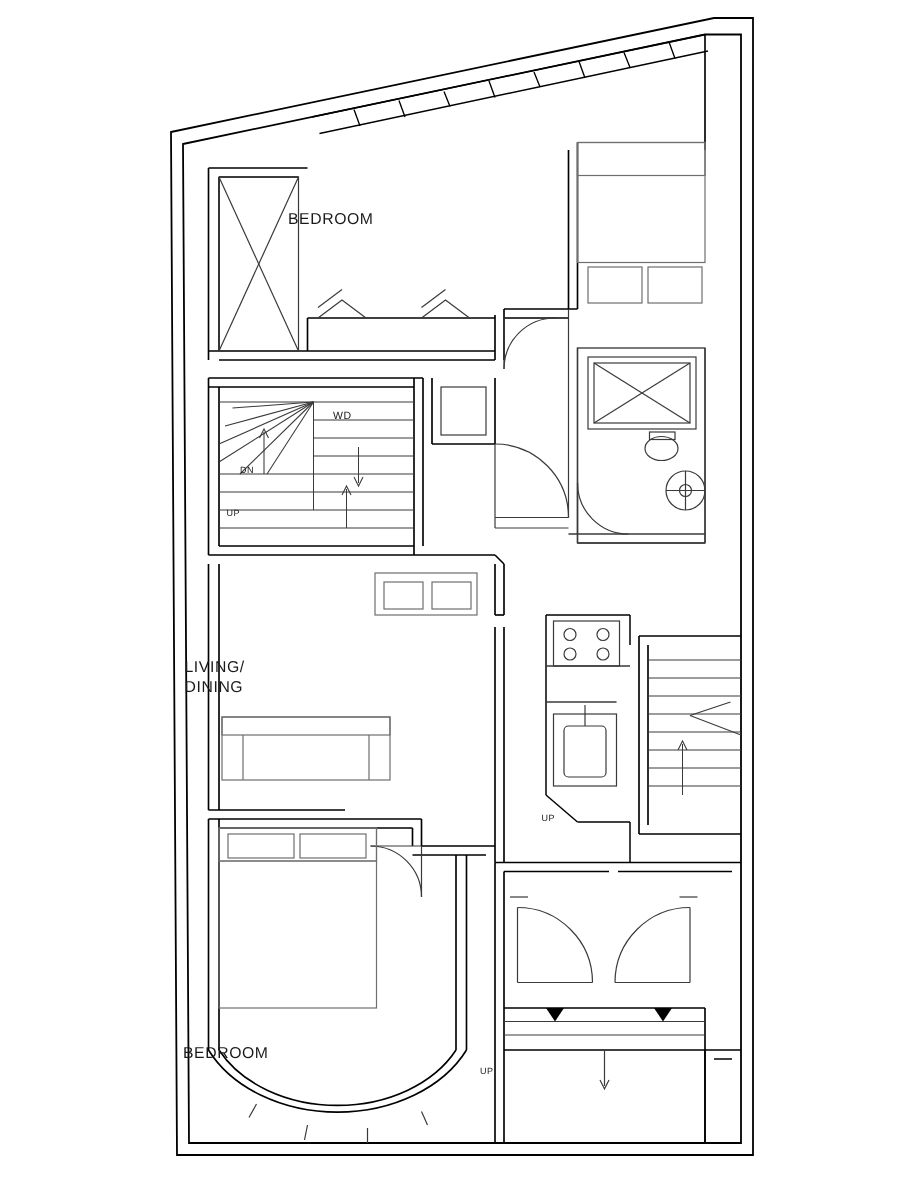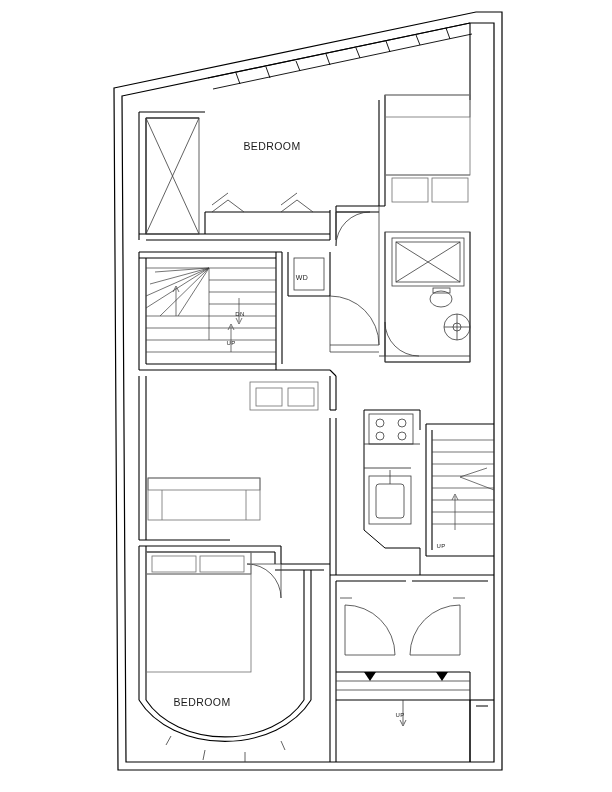--- a/index.html
+++ b/index.html
@@ -23,21 +23,20 @@
   }
   svg#plan {
     display: block;
     width: 612px;
     height: 792px;
   }
   .room-label {
     position: absolute;
     font-family: "Liberation Sans", sans-serif;
     color: #1a1a1a;
-    text-align: center;
     white-space: pre-line;
     line-height: 1.25;
     letter-spacing: 0.4px;
     pointer-events: none;
   }
   .lbl-room { font-size: 10.5px; }
   .lbl-small { font-size: 7px; }
   .lbl-tiny { font-size: 6px; }
 </style>
 </head>
@@ -351,20 +350,24 @@
   </div>
   <div class="room-label lbl-small" style="left: 0px; top: 0px; width: 160px; transform: translate(222px, 265px);">
     <span>WD</span>
   </div>
   <div class="room-label lbl-tiny" style="left: 0px; top: 0px; width: 160px; transform: translate(160px, 303px);">
     <span>DN</span>
   </div>
   <div class="room-label lbl-tiny" style="left: 0px; top: 0px; width: 160px; transform: translate(151px, 332px);">
     <span>UP</span>
   </div>
+  <div class="room-label lbl-room" style="left: 0px; top: 0px; width: 160px; transform: translate(123px, 426px);">
+    <span>LIVING/
+DINING</span>
+  </div>
   <div class="room-label lbl-tiny" style="left: 0px; top: 0px; width: 160px; transform: translate(361px, 535px);">
     <span>UP</span>
   </div>
   <div class="room-label lbl-room" style="left: 0px; top: 0px; width: 160px; transform: translate(122px, 683px);">
     <span>BEDROOM</span>
   </div>
   <div class="room-label lbl-tiny" style="left: 0px; top: 0px; width: 160px; transform: translate(320px, 704px);">
     <span>UP</span>
   </div>
 

